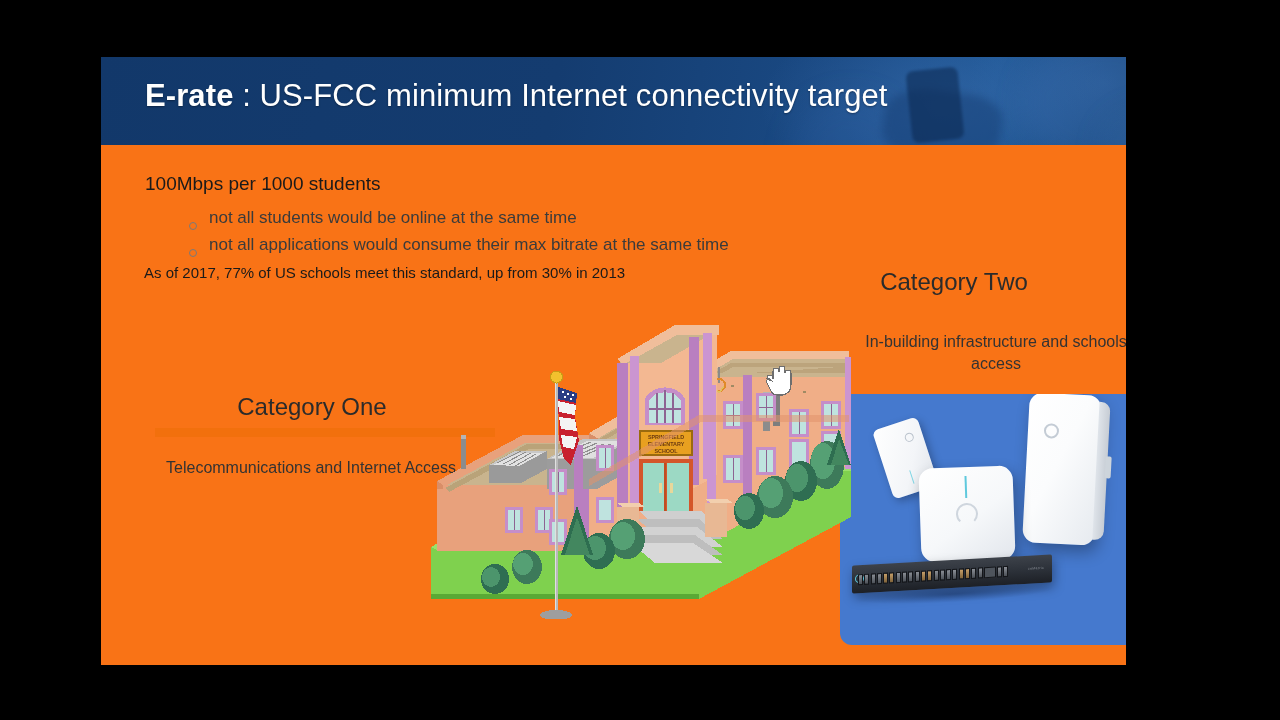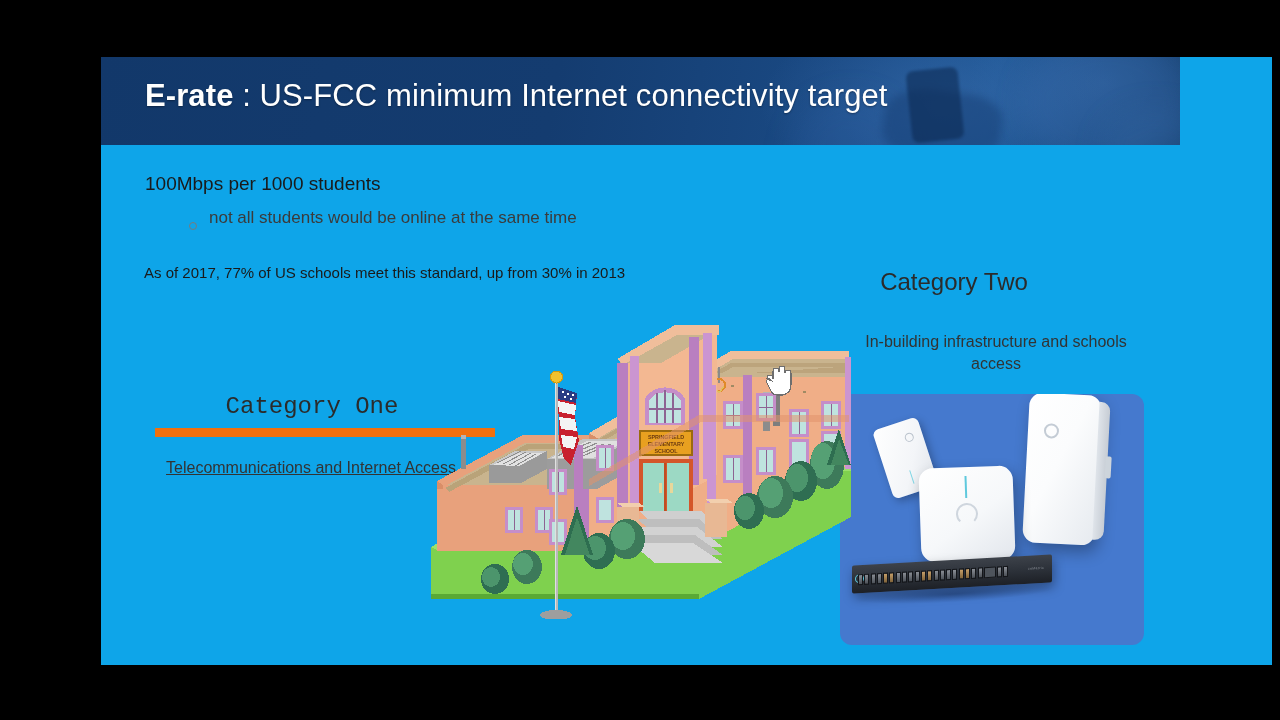--- a/index.html
+++ b/index.html
@@ -17,23 +17,23 @@
     width: 1280px;
     height: 720px;
     background: #000000;
   }
 
   
   #slide {
     position: absolute;
     left: 101px;
     top: 57px;
-    width: 1171px;
+    width: 1025px;
     height: 608px;
-    background: #0ea5e9;
+    background: #f97316;
     overflow: hidden;
   }
 
   
   #titlebar {
     position: absolute;
     left: 0; top: 0;
     width: 1079px;
     height: 88px;
     background:
@@ -143,40 +143,38 @@
 
   
   #cat-one-title {
     position: absolute;
     left: 56px;
     top: 336px;
     width: 310px;
     text-align: center;
     font-size: 24px;
     color: #2b2b2b;
-    font-family: Liberation Mono, monospace;
   }
   #cat-one-bar {
     position: absolute;
     left: 54px;
     top: 371px;
     width: 340px;
     height: 9px;
     background: #F2700D;
   }
   #cat-one-sub {
     position: absolute;
     left: 30px;
     top: 400px;
     width: 360px;
     text-align: center;
     font-size: 16px;
     line-height: 22px;
     color: #333333;
-    text-decoration: underline;
   }
 
   
   #cat-two-title {
     position: absolute;
     left: 703px;
     top: 211px;
     width: 300px;
     text-align: center;
     font-size: 24px;
@@ -344,20 +342,24 @@
 
       <div id="title-text"><span class="strong">E-rate</span><span> : US-FCC minimum Internet connectivity target</span></div>
     </div>
 
     <div class="lead">100Mbps per 1000 students</div>
 
     <ul class="bullets">
       <li>
         <span class="circ"></span>
         <span>not all students would be online at the same time</span>
+      </li>
+      <li>
+        <span class="circ"></span>
+        <span>not all applications would consume their max bitrate at the same time</span>
       </li>
     </ul>
 
     <div class="stat">As of 2017, 77% of US schools meet this standard, up from 30% in 2013</div>
 
     <div id="cat-one-title">Category One</div>
     <div id="cat-one-bar"></div>
     <div id="cat-one-sub">Telecommunications and Internet Access</div>
 
     <div id="cat-two-title">Category Two</div>

